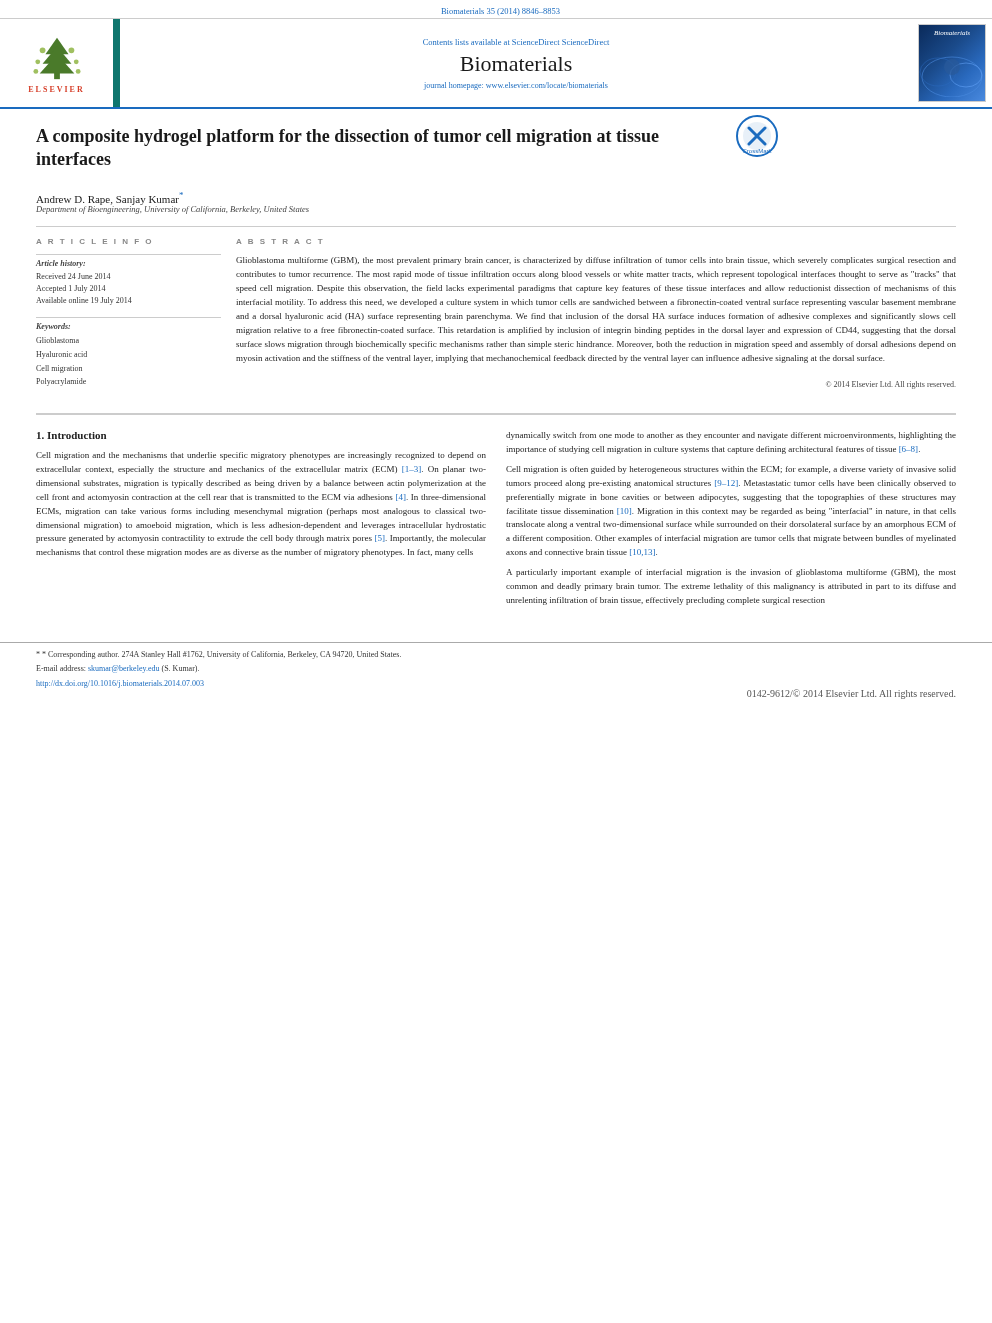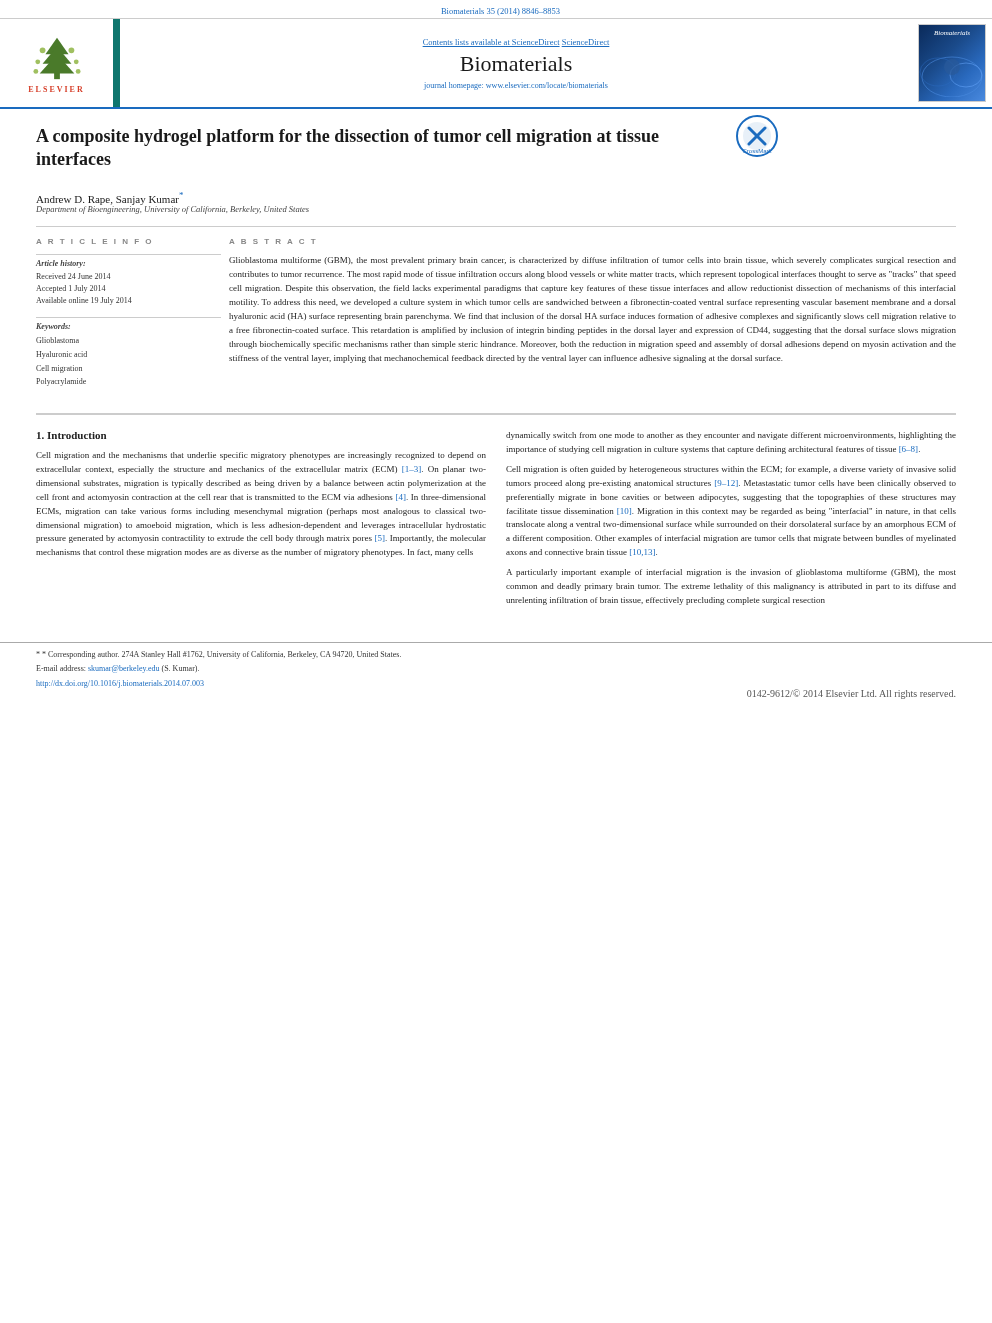--- a/index.html
+++ b/index.html
@@ -64,21 +64,20 @@
       justify-content: center;
       padding: 8px;
     }
     .sciencedirect-link {
       font-size: 8.5px;
       color: #888;
       margin-bottom: 4px;
     }
     .sciencedirect-link span {
       color: #1a6bbf;
-      text-decoration: underline;
     }
     .journal-title {
       font-size: 22px;
       font-weight: normal;
       color: #1a1a1a;
       font-family: 'Times New Roman', Times, serif;
       margin-bottom: 4px;
     }
     .journal-homepage {
       font-size: 8px;
@@ -146,21 +145,21 @@
     }
     
     .divider {
       border: none;
       border-top: 1px solid #ccc;
       margin: 10px 0;
     }
     
     .two-col {
       display: flex;
-      gap: 8px;
+      gap: 15px;
       margin-bottom: 12px;
     }
     .col-left {
       width: 185px;
       min-width: 185px;
     }
     .col-right {
       flex: 1;
     }
     
@@ -364,20 +363,21 @@
             <div>Hyaluronic acid</div>
             <div>Cell migration</div>
             <div>Polyacrylamide</div>
           </div>
         </div>
       </div>
 
       <div class="col-right">
         <div class="section-label">A B S T R A C T</div>
         <div class="abstract-text">Glioblastoma multiforme (GBM), the most prevalent primary brain cancer, is characterized by diffuse infiltration of tumor cells into brain tissue, which severely complicates surgical resection and contributes to tumor recurrence. The most rapid mode of tissue infiltration occurs along blood vessels or white matter tracts, which represent topological interfaces thought to serve as "tracks" that speed cell migration. Despite this observation, the field lacks experimental paradigms that capture key features of these tissue interfaces and allow reductionist dissection of mechanisms of this interfacial motility. To address this need, we developed a culture system in which tumor cells are sandwiched between a fibronectin-coated ventral surface representing vascular basement membrane and a dorsal hyaluronic acid (HA) surface representing brain parenchyma. We find that inclusion of the dorsal HA surface induces formation of adhesive complexes and significantly slows cell migration relative to a free fibronectin-coated surface. This retardation is amplified by inclusion of integrin binding peptides in the dorsal layer and expression of CD44, suggesting that the dorsal surface slows migration through biochemically specific mechanisms rather than simple steric hindrance. Moreover, both the reduction in migration speed and assembly of dorsal adhesions depend on myosin activation and the stiffness of the ventral layer, implying that mechanochemical feedback directed by the ventral layer can influence adhesive signaling at the dorsal surface.</div>
+        <div class="copyright">© 2014 Elsevier Ltd. All rights reserved.</div>
       </div>
     </div>
 
     <hr class="section-divider">
 
     <div class="intro-section">
 
       <div class="intro-col">
         <div class="section-number-title">
           <span>1. </span><span>Introduction</span>

